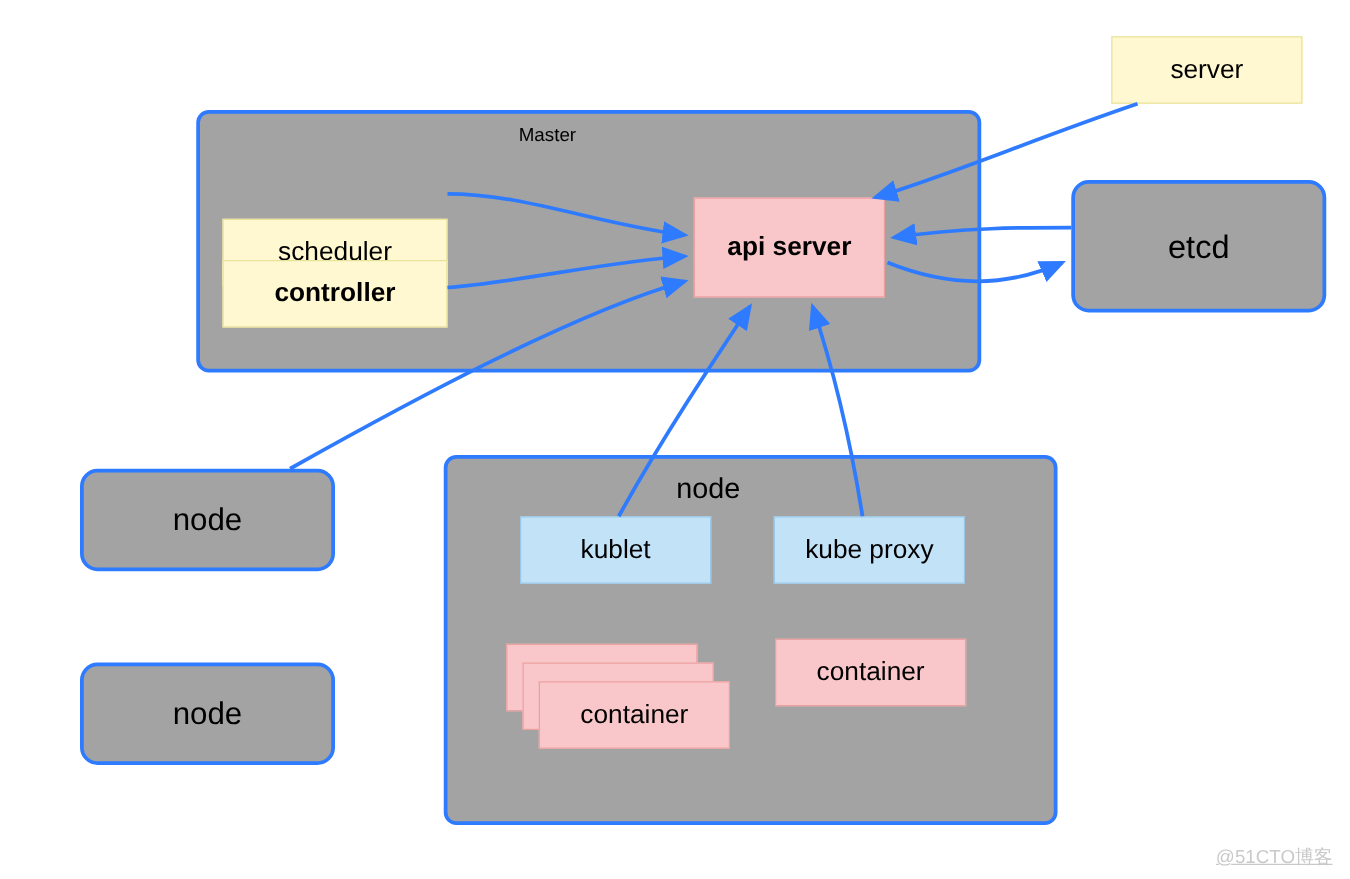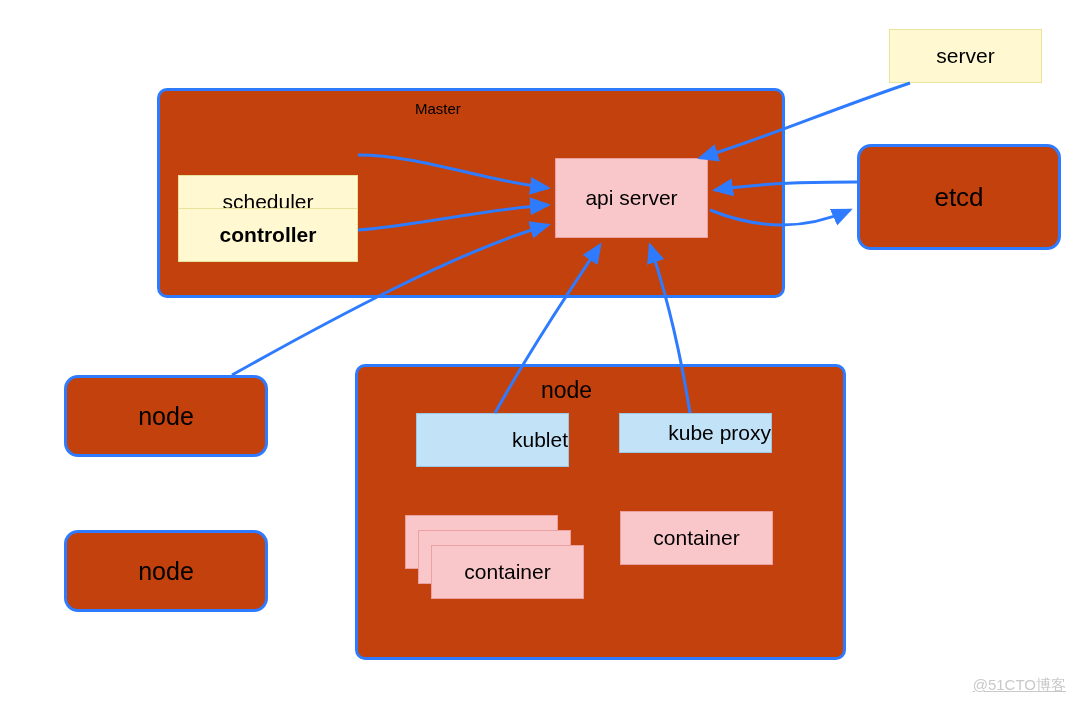--- a/index.html
+++ b/index.html
@@ -16,37 +16,36 @@
   .box {
     position: absolute;
     border-radius: 10px;
     box-sizing: border-box;
     display: flex;
     align-items: center;
     justify-content: center;
   }
   .outline-blue {
     border: 3px solid #2f7bff;
-    background: #c2410c;
+    background: #a3a3a3;
   }
   .fill-yellow {
     border: 1px solid #e9e29a;
     background: #fff8d0;
     border-radius: 0;
   }
   .fill-pink {
     border: 1px solid #eca1a1;
     background: #f9c7c9;
     border-radius: 0;
   }
   .fill-lightblue {
     border: 1px solid #9cc8e6;
     background: #c1e2f7;
     border-radius: 0;
-    justify-content: flex-end;
   }
   svg.arrows {
     position: absolute;
     left: 0; top: 0;
     width: 1080px;
     height: 703px;
     pointer-events: none;
   }
   .watermark {
     position: absolute;
@@ -73,21 +72,21 @@
 <div class="label-master" style="left:415px; top:100px;">Master</div>
 
 <div class="box fill-yellow" style="left:178px; top:128px; width:180px; height:54px;margin-top:47px;">
   <span>scheduler</span>
 </div>
 
 <div class="box fill-yellow" style="left:178px; top:208px; width:180px; height:54px;font-weight:bold;">
   <span>controller</span>
 </div>
 
-<div class="box fill-pink" style="left:555px; top:158px; width:153px; height:80px;">
+<div class="box fill-pink" style="left:555px; top:158px; width:153px; height:80px;font-weight:bold;">
   <span>api server</span>
 </div>
 
 <div class="box fill-yellow" style="left:889px; top:29px; width:153px; height:54px;">
   <span>server</span>
 </div>
 
 <div class="box outline-blue" style="left:857px; top:144px; width:204px; height:106px; border-radius:14px;">
   <span style="font-size:26px;">etcd</span>
 </div>
@@ -101,21 +100,21 @@
 </div>
 
 <div class="box outline-blue" style="left:355px; top:364px; width:491px; height:296px;">
 </div>
 <div class="label-node" style="left:541px; top:377px;">node</div>
 
 <div class="box fill-lightblue" style="left:416px; top:413px; width:153px; height:54px;">
   <span>kublet</span>
 </div>
 
-<div class="box fill-lightblue" style="left:619px; top:413px; width:153px; height:40px;">
+<div class="box fill-lightblue" style="left:619px; top:413px; width:153px; height:54px;">
   <span>kube proxy</span>
 </div>
 
 <div class="box fill-pink" style="left:405px; top:515px; width:153px; height:54px;"></div>
 <div class="box fill-pink" style="left:418px; top:530px; width:153px; height:54px;"></div>
 <div class="box fill-pink" style="left:431px; top:545px; width:153px; height:54px;">
   <span>container</span>
 </div>
 
 <div class="box fill-pink" style="left:620px; top:511px; width:153px; height:54px;">

